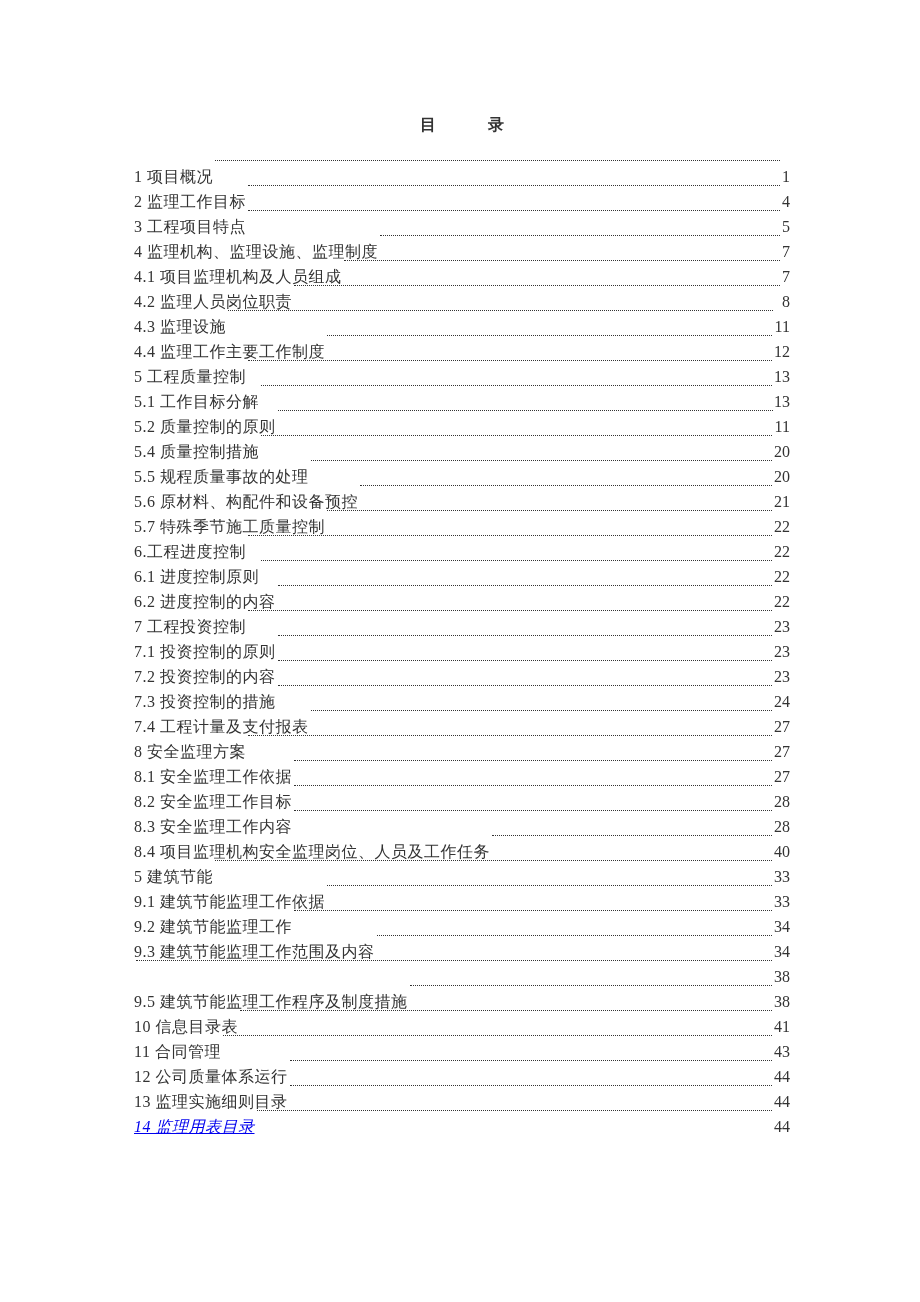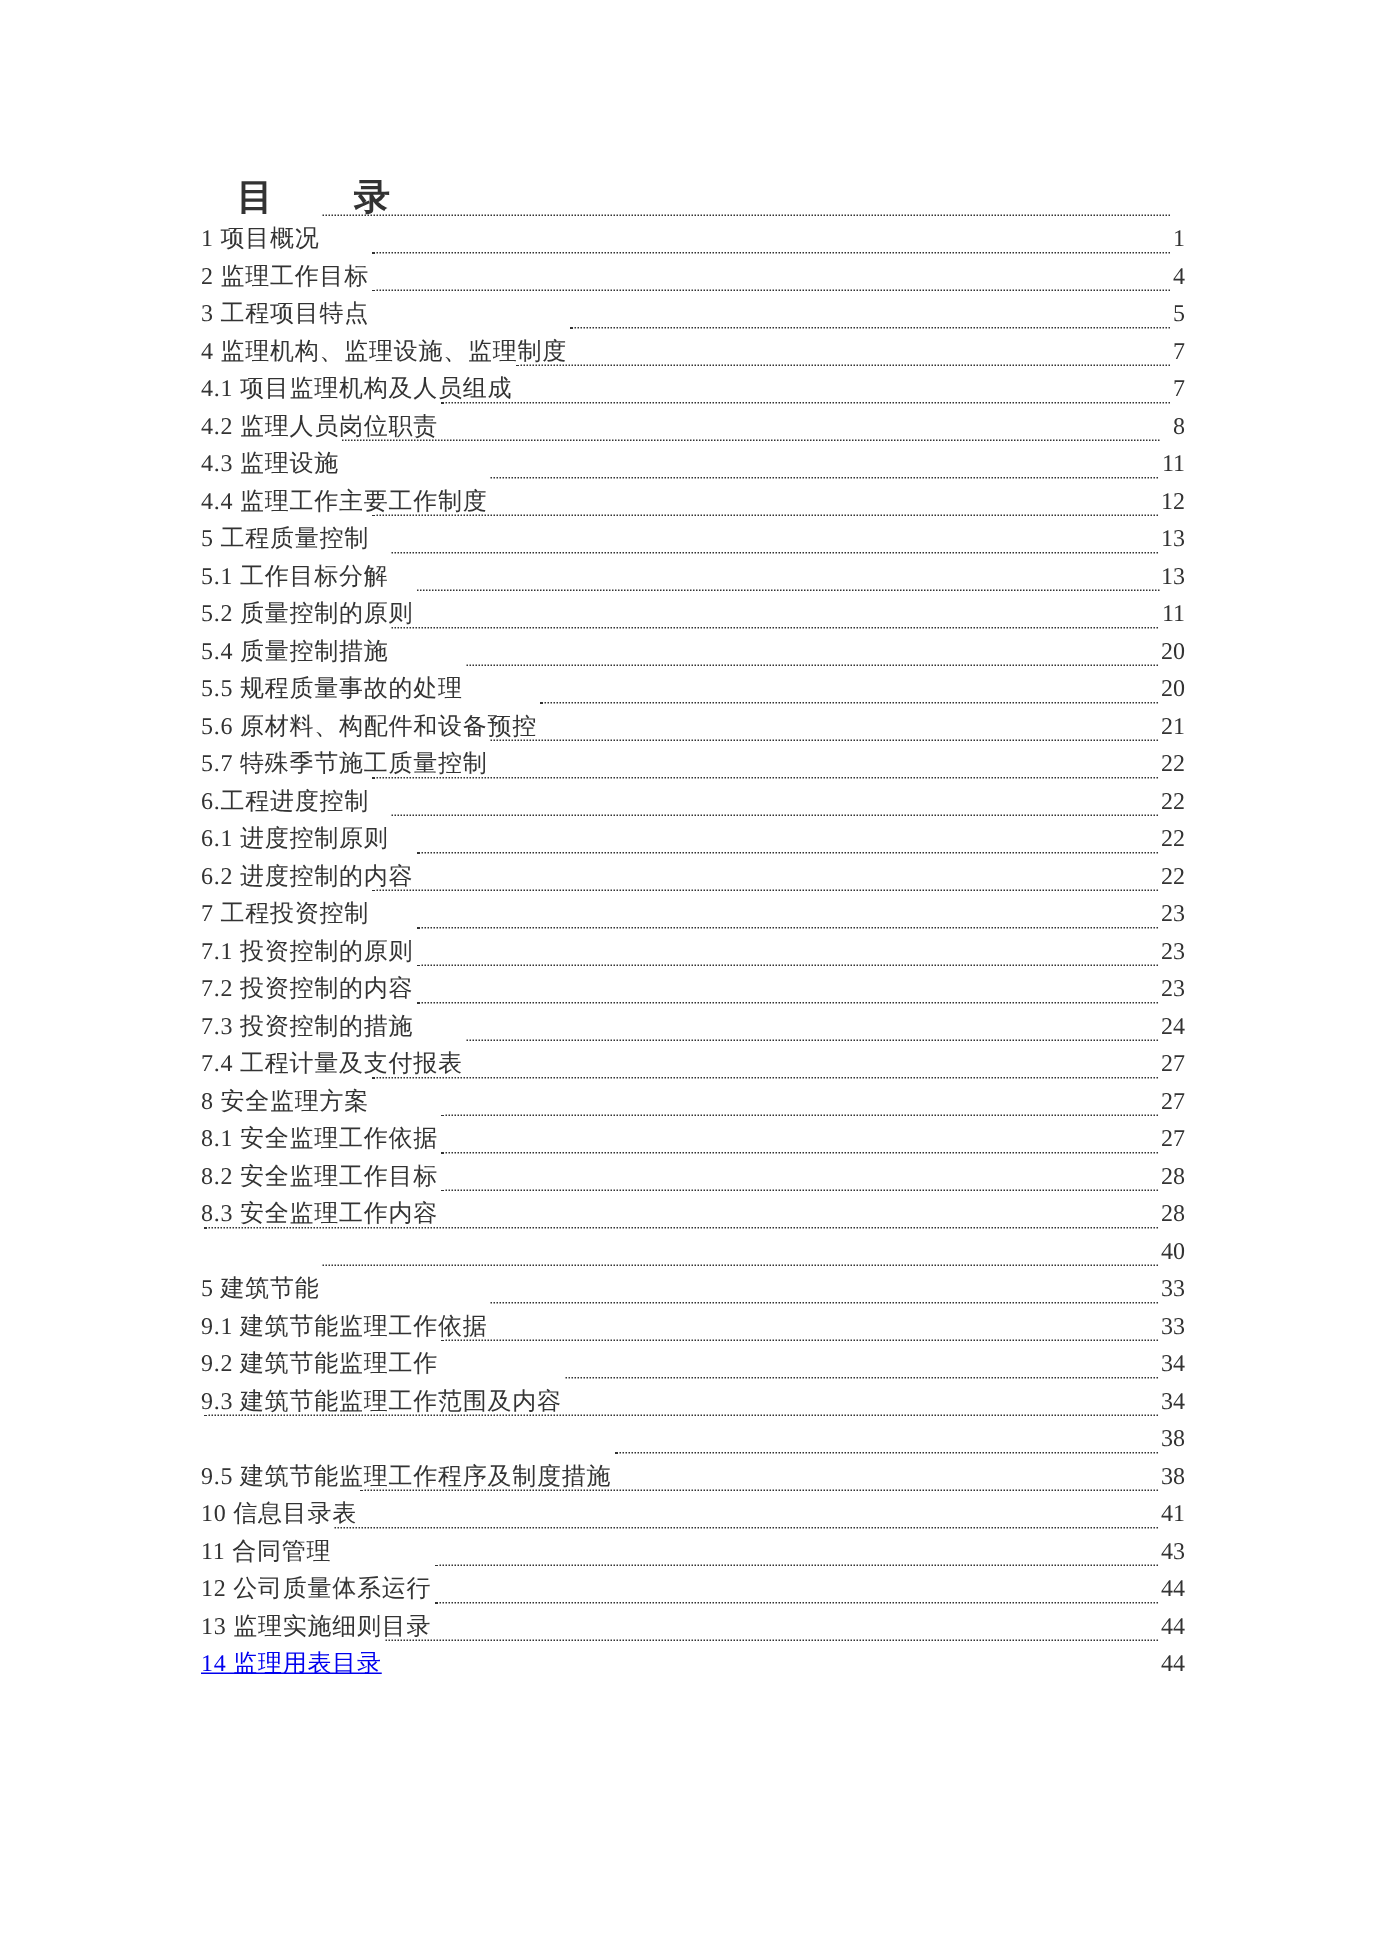--- a/index.html
+++ b/index.html
@@ -6,24 +6,25 @@
   body {
     width: 920px;
     height: 1302px;
     background: #ffffff;
     font-family: "SimSun", "宋体", serif;
     color: #333333;
     padding: 115px 130px 0 134px;
     font-size: 16px;
   }
   .title {
-    text-align: left;
-    font-size: 24px;
+    text-align: center;
+    font-size: 16px;
     font-weight: bold;
     letter-spacing: 24px;
+    margin-bottom: 28px;
     padding-left: 24px;
   }
   .toc-list {
     list-style: none;
   }
   .toc-item {
     display: flex;
     align-items: flex-start;
     line-height: 25px;
     white-space: nowrap;
@@ -40,20 +41,21 @@
     top: -4px;
     min-width: 10px;
   }
   .toc-page {
     flex: 0 0 auto;
     text-align: right;
   }
   .link .toc-label {
     color: #0000ee;
     text-decoration: underline;
+    font-style: italic;
   }
 </style>
 </head>
 <body>
 
 <h1 class="title">目 录</h1>
 
 <ul class="toc-list">
     <li class="toc-item">
       <span class="toc-label">1 项目概况</span>
@@ -184,20 +186,21 @@
       <span class="toc-label">8.2 安全监理工作目标</span>
       <span class="toc-dots"></span>
       <span class="toc-page">28</span>
     </li>
     <li class="toc-item">
       <span class="toc-label">8.3 安全监理工作内容</span>
       <span class="toc-dots"></span>
       <span class="toc-page">28</span>
     </li>
     <li class="toc-item">
+      <span class="toc-label">8.4 项目监理机构安全监理岗位、人员及工作任务</span>
       <span class="toc-dots"></span>
       <span class="toc-page">40</span>
     </li>
     <li class="toc-item">
       <span class="toc-label">5 建筑节能</span>
       <span class="toc-dots"></span>
       <span class="toc-page">33</span>
     </li>
     <li class="toc-item">
       <span class="toc-label">9.1 建筑节能监理工作依据</span>

